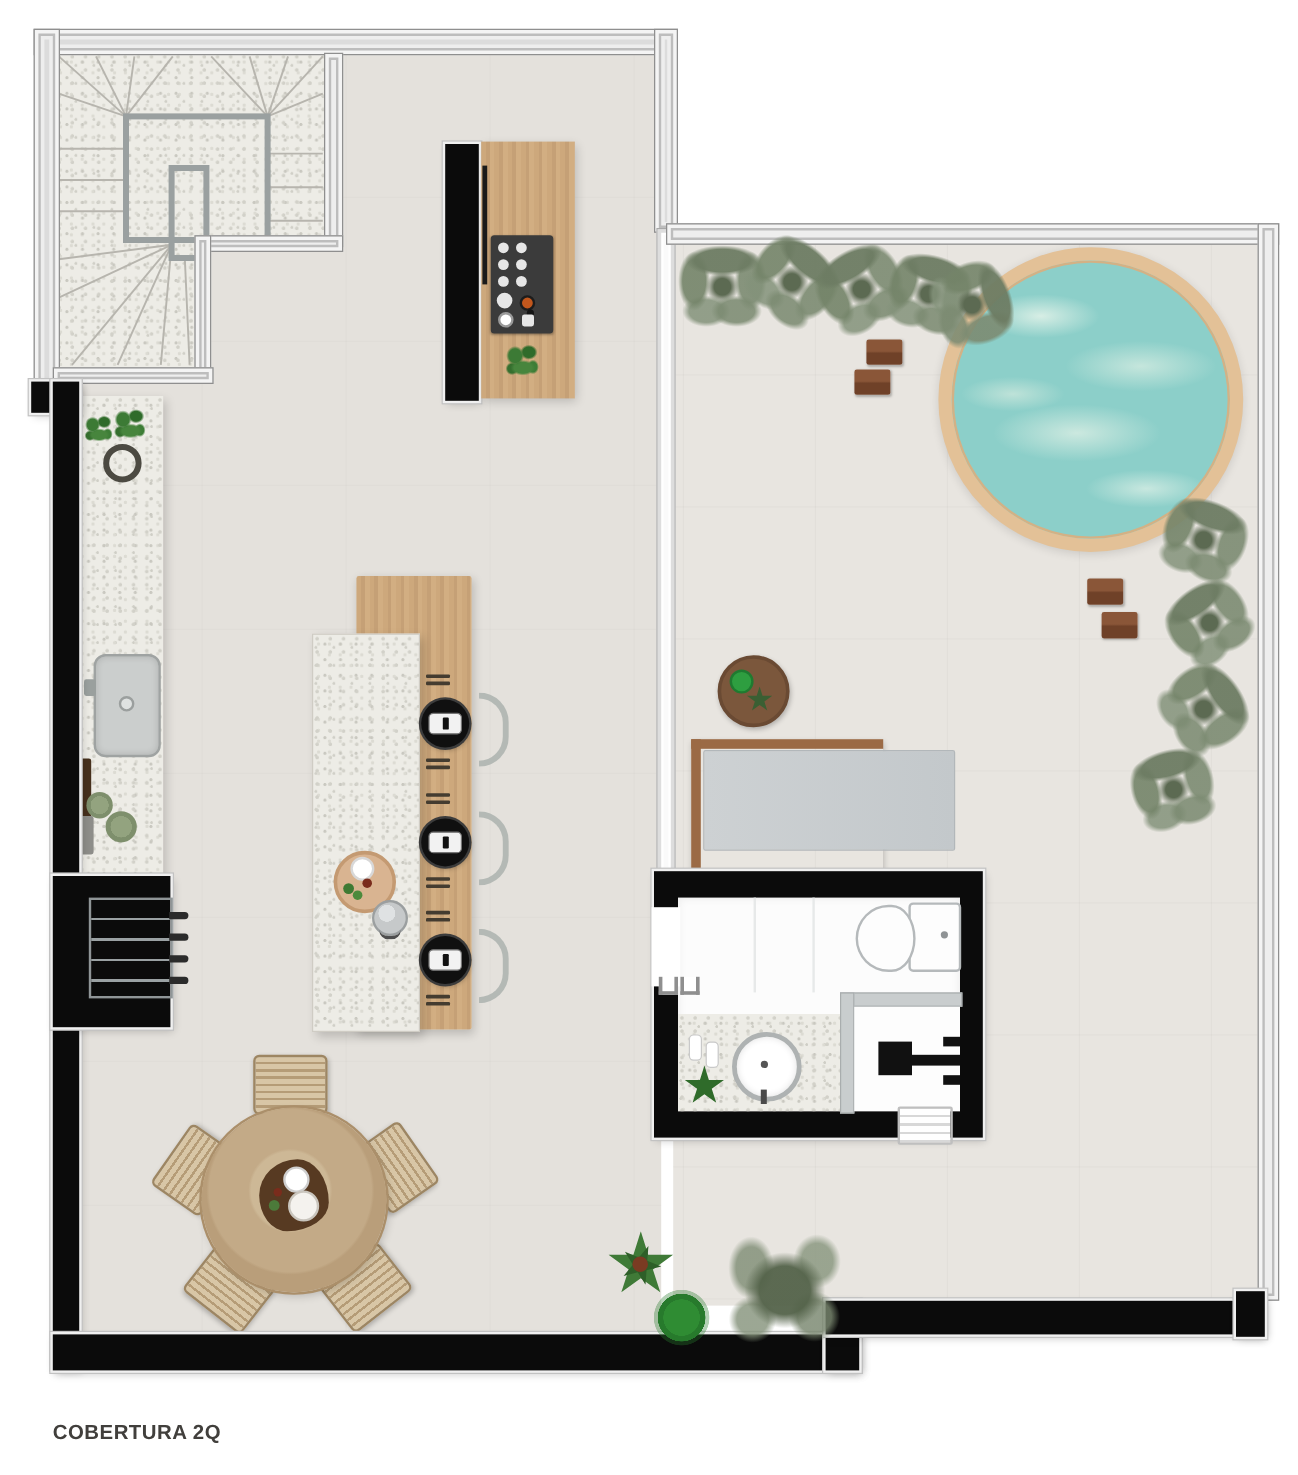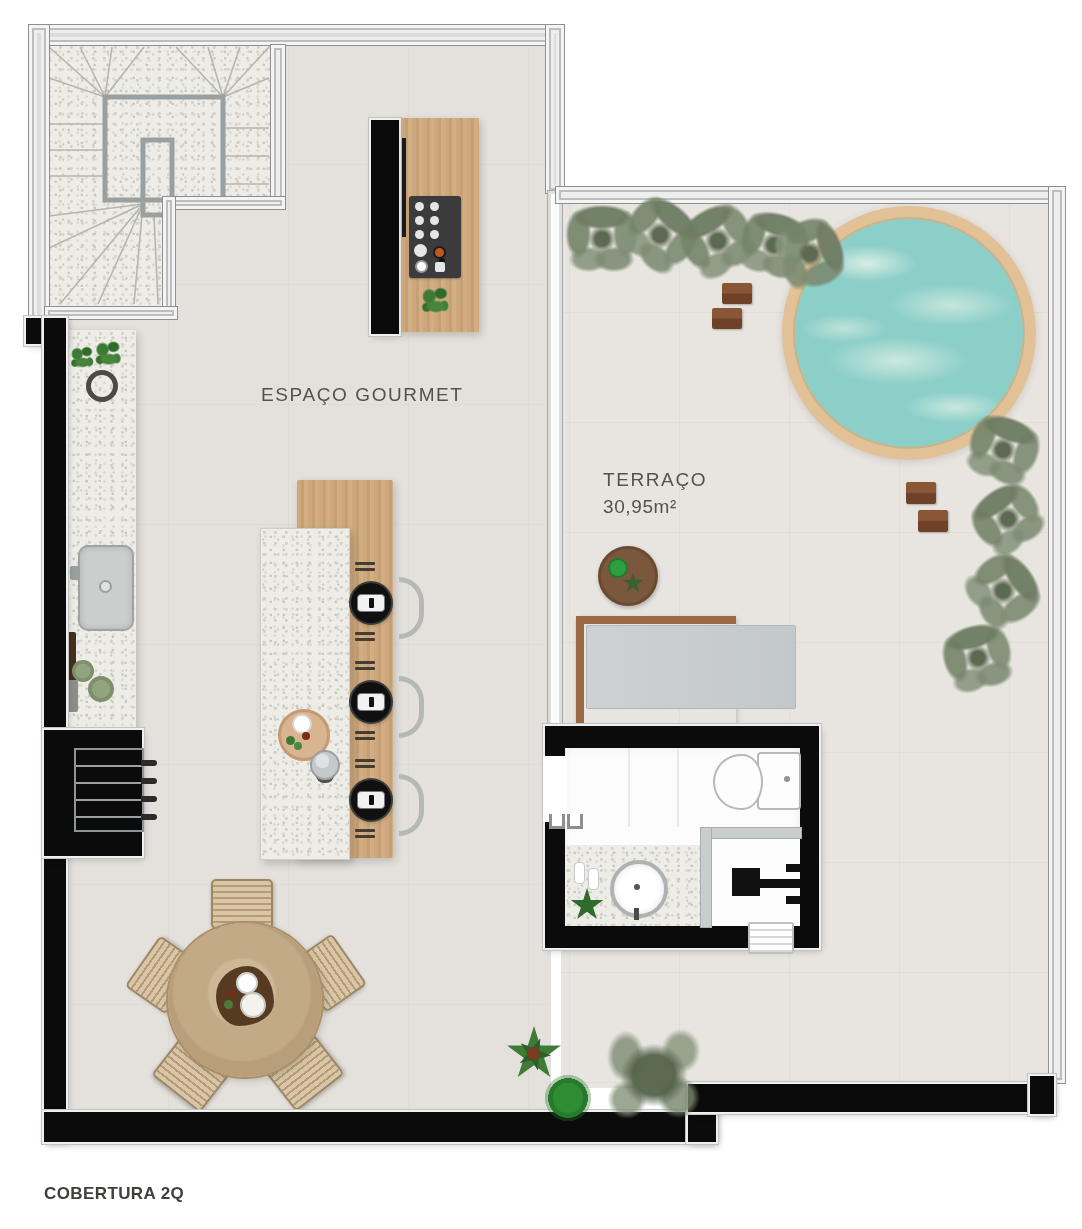--- a/index.html
+++ b/index.html
@@ -276,21 +276,16 @@
   <div class="abs" style="left:567px;top:814px;width:10px;height:12px;border:3px solid #8f8f8f;border-top:none;background:#fff"></div>
   <div class="abs" style="left:748px;top:922px;width:42px;height:28px;background:repeating-linear-gradient(180deg,#fff 0 5px,#d8d8d8 5px 7px);border:2px solid #bfbfbf;border-radius:2px"></div>
 
   <div class="abs star5" style="left:506px;top:1026px;width:56px;height:56px;background:#3f7a37"></div>
   <div class="abs star5" style="left:517px;top:1037px;width:34px;height:34px;background:#2e5f28;transform:rotate(22deg)"></div>
   <div class="abs" style="left:527px;top:1047px;width:13px;height:13px;background:#7a3b22;border-radius:50%"></div>
   <div class="abs bush" style="left:542px;top:1072px;width:52px;height:52px"></div>
   <div class="abs tree" style="left:598px;top:1018px;width:112px;height:110px"></div>
 
   <div class="abs" style="left:261px;top:381px">
-    <div class="room-label">ESPAÇO GOURMET</div>
-  </div>
-  <div class="abs" style="left:603px;top:466px">
-    <div class="room-label">TERRAÇO</div>
-    <div class="room-area">30,95m²</div>
   </div>
   <div class="abs plan-title" style="left:44px;top:1184px">COBERTURA 2Q</div>
 
 </div>
 
 </body></html>

